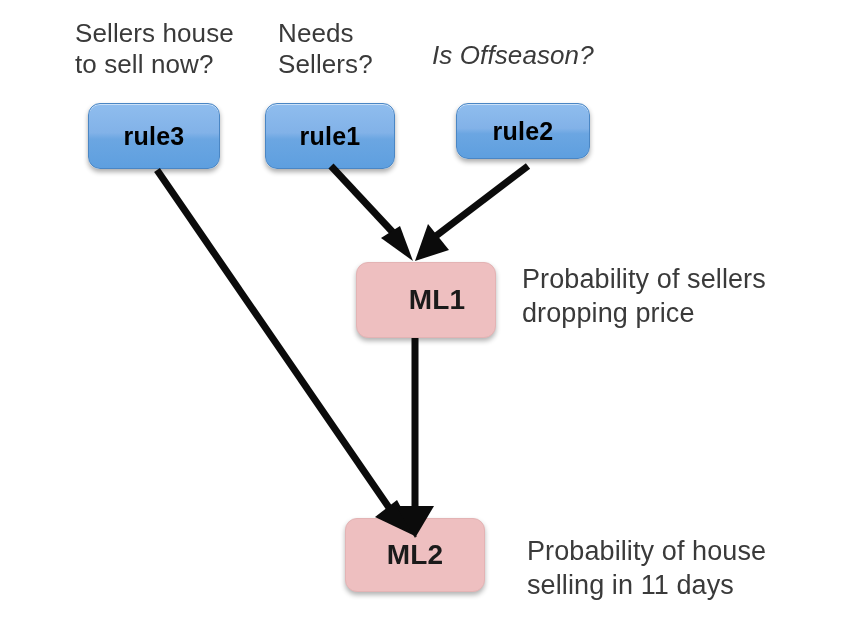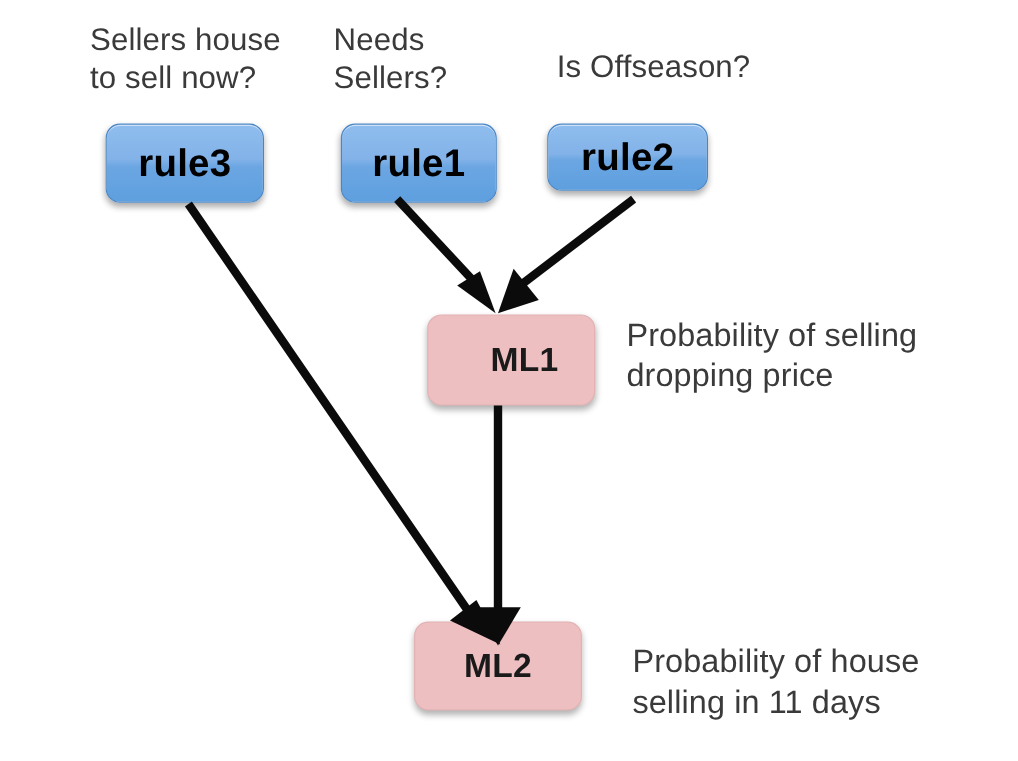--- a/index.html
+++ b/index.html
@@ -44,21 +44,21 @@
     justify-content: center;
     box-sizing: border-box;
     text-align: center;
   }
   .node-rule {
     border-radius: 12px;
     background: linear-gradient(to bottom, #8fbdee 0%, #82b2e8 45%, #6ba6e2 55%, #5e9fdf 100%);
     border: 1px solid #4a86c4;
     box-shadow: 0 3px 5px rgba(0,0,0,0.33), inset 0 1px 0 rgba(255,255,255,0.55);
     color: #000000;
-    font-size: 32px;
+    font-size: 25px;
     font-weight: bold;
     letter-spacing: 0.2px;
   }
   .node-ml {
     border-radius: 12px;
     background: #eebfc0;
     border: 1px solid #e3b3b4;
     box-shadow: 0 3px 5px rgba(0,0,0,0.30);
     color: #1a1a1a;
     font-size: 28px;
@@ -88,43 +88,43 @@
 <body>
 
 <div id="canvas">
 
   <div class="qlabel" style="left:75px; top:18px; width:230px;">Sellers house
 to sell now?</div>
 
   <div class="qlabel" style="left:278px; top:18px; width:160px;">Needs
 Sellers?</div>
 
-  <div class="qlabel" style="left:464px; top:40px; width:230px;">Is Offseason?</div>
+  <div class="qlabel" style="left:432px; top:40px; width:230px;font-style:italic;">Is Offseason?</div>
 
   <div class="node node-rule" style="left:88px; top:103px; width:132px; height:66px;">
     <span>rule3</span>
   </div>
 
-  <div class="node node-rule" style="left:265px; top:103px; width:130px; height:66px;margin-left:19px;">
+  <div class="node node-rule" style="left:265px; top:103px; width:130px; height:66px;">
     <span>rule1</span>
   </div>
 
   <div class="node node-rule" style="left:456px; top:103px; width:134px; height:56px;">
     <span>rule2</span>
   </div>
 
   <div class="node node-ml" style="left:356px; top:262px; width:140px; height:76px;padding-left:22px;">
     <span>ML1</span>
   </div>
 
   <div class="node node-ml" style="left:345px; top:518px; width:140px; height:74px;">
     <span>ML2</span>
   </div>
 
-  <div class="outlabel" style="left:522px; top:262px; width:310px;">Probability of selling
+  <div class="outlabel" style="left:522px; top:262px; width:310px;">Probability of sellers
 dropping price</div>
 
   <div class="outlabel" style="left:527px; top:534px; width:310px;">Probability of house
 selling in 11 days</div>
 
   <svg id="arrows" viewBox="0 0 848 634">
 
     <g>
       <line class="edge-line" x1="331" y1="166" x2="400" y2="240"></line>
       <polygon class="edge-head" points="413,261 381,238 400,226"></polygon>

